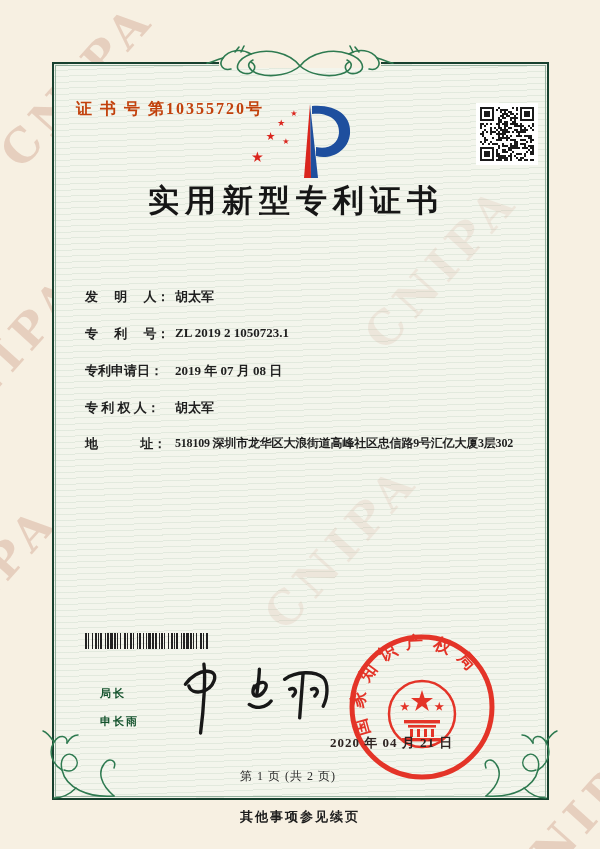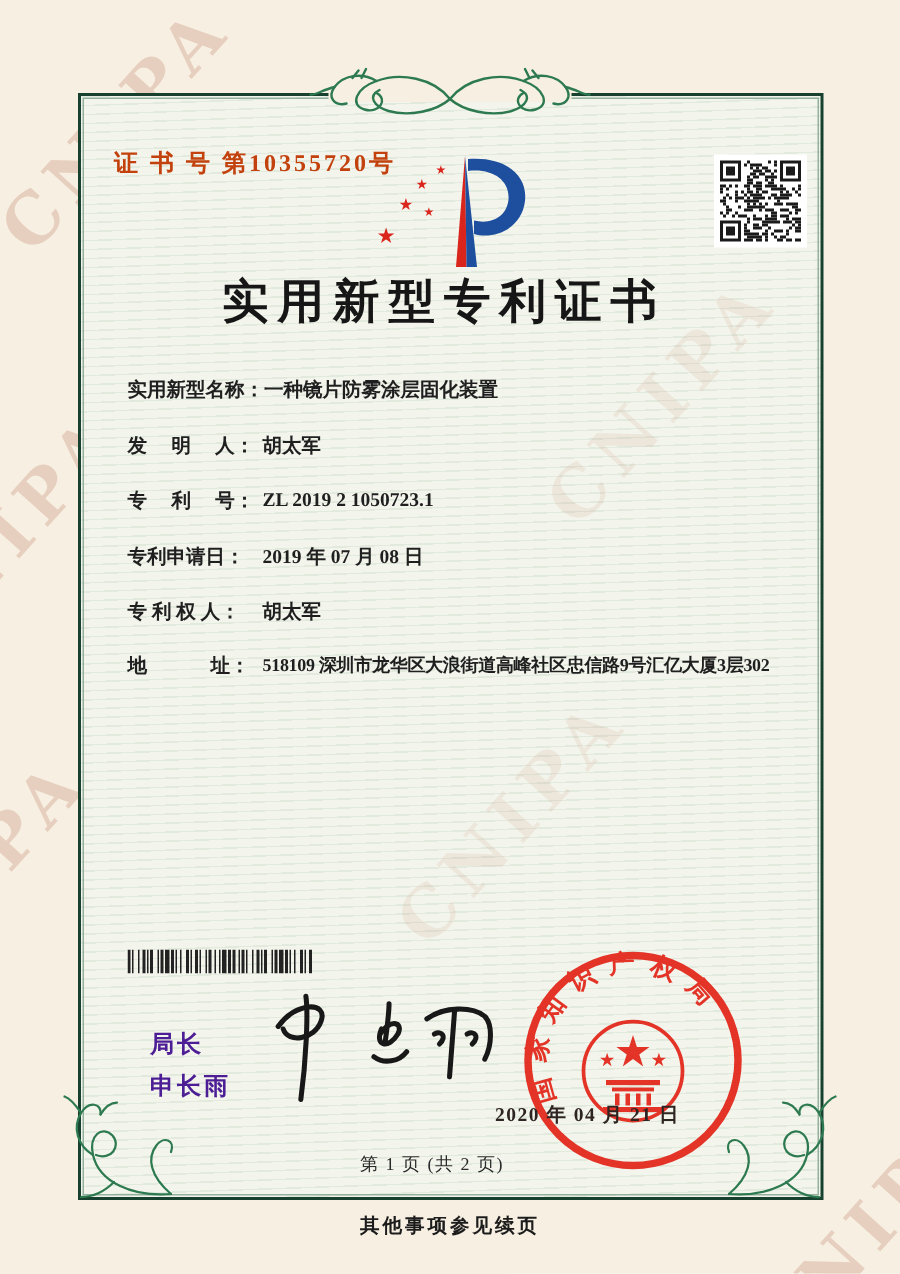--- a/index.html
+++ b/index.html
@@ -80,21 +80,21 @@
     font-style:italic;
   }
   .body-text p{margin:0;text-indent:2em;}
 
   
   #barcode{position:absolute;left:85px;top:633px;z-index:5;}
 
   
   .signer{
     position:absolute;left:100px;z-index:5;
-    font-size:16px;font-weight:700;color:#4c1d95;letter-spacing:2px;
+    font-size:11px;font-weight:700;color:#14532d;letter-spacing:2px;
     font-family:"Liberation Sans","DejaVu Sans",sans-serif;
   }
   #signer-title{top:686px;}
   #signer-name{top:714px;}
   #signature{position:absolute;left:172px;top:658px;z-index:5;}
 
   
   #seal{position:absolute;left:347px;top:632px;z-index:6;opacity:.93;}
   .seal-date{
     position:absolute;left:330px;top:734px;width:190px;z-index:7;
@@ -439,23 +439,20 @@
       <rect x="21" y="1" width="7" height="7" fill="#1a1a1a"></rect>
       <rect x="22" y="2" width="5" height="5" fill="#fff"></rect>
       <rect x="23" y="3" width="3" height="3" fill="#1a1a1a"></rect>
       <rect x="1" y="21" width="7" height="7" fill="#1a1a1a"></rect>
       <rect x="2" y="22" width="5" height="5" fill="#fff"></rect>
       <rect x="3" y="23" width="3" height="3" fill="#1a1a1a"></rect>
     </svg>
 
   <div class="title">实用新型专利证书</div>
 
-  <div class="field-row" style="top:251px">
-    <span class="lbl">实用新型名称：</span><span class="val">一种镜片防雾涂层固化装置</span>
-  </div>
   <div class="field-row" style="top:288px">
     <span class="lbl">发　 明　 人：</span><span class="val">胡太军</span>
   </div>
   <div class="field-row" style="top:325px">
     <span class="lbl">专　 利　 号：</span><span class="val">ZL 2019 2 1050723.1</span>
   </div>
   <div class="field-row" style="top:362px">
     <span class="lbl">专利申请日：</span><span class="val">2019 年 07 月 08 日</span>
   </div>
   <div class="field-row" style="top:399px">

